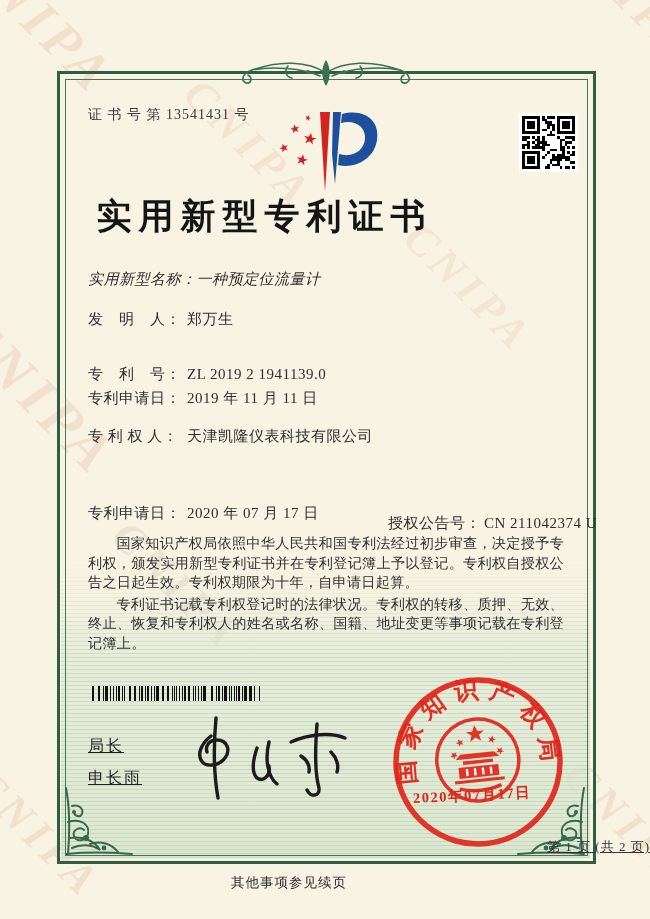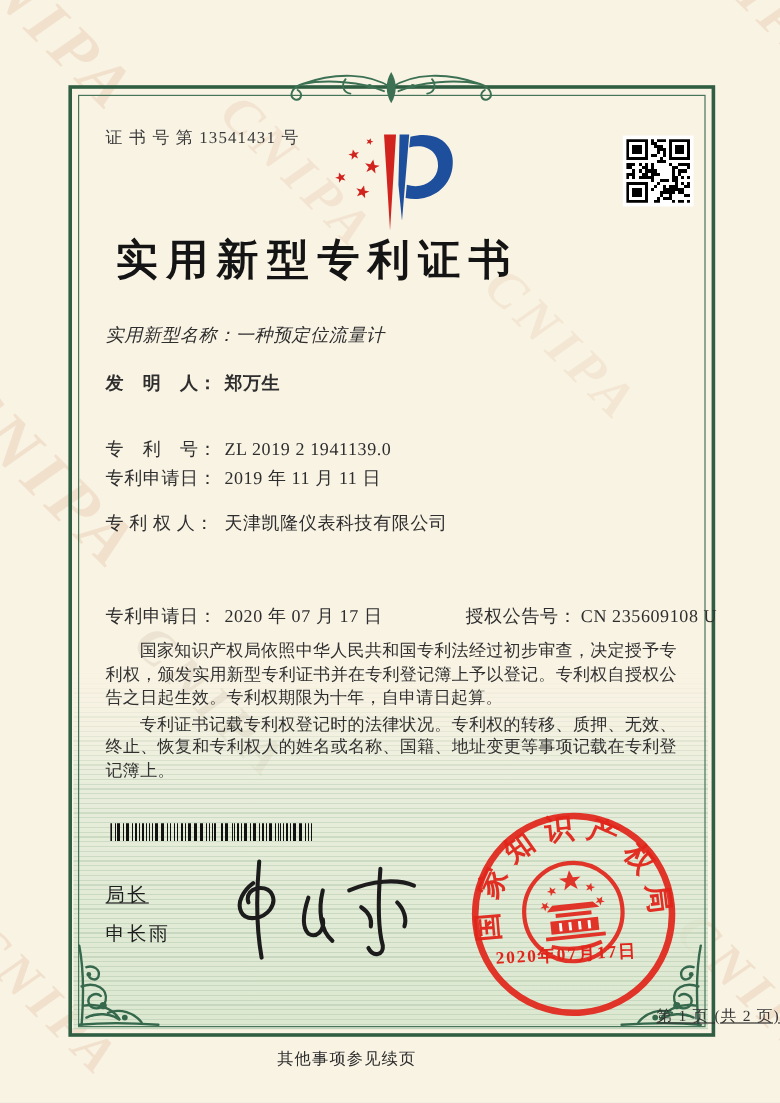--- a/index.html
+++ b/index.html
@@ -44,33 +44,33 @@
   .corner.br{right:60px;top:782px;transform:scaleX(-1);}
   
   .cert-no{position:absolute;left:88px;top:106px;font-size:14px;letter-spacing:1px;color:#3a3a3a;}
   .logo{position:absolute;left:262px;top:108px;}
   .qr{position:absolute;left:519px;top:113px;width:53px;height:53px;background:#fff;padding:3px;}
   .title{position:absolute;left:0;top:193px;width:529px;text-align:center;
     font-size:35px;font-weight:700;letter-spacing:7px;color:#141414;}
   
   .row{position:absolute;left:88px;font-size:15px;letter-spacing:.5px;color:#2e2e2e;white-space:nowrap;}
   .row .lbl{display:inline-block;min-width:99px;}
-  .r0{top:270px;font-style:italic;} .r1{top:310px;font-weight:bold;} .r2{top:337px;margin-top:28px;} .r3{top:389px;}
+  .r0{top:270px;font-style:italic;} .r1{top:310px;} .r2{top:337px;margin-top:28px;} .r3{top:389px;}
   .r4{top:427px;} .r5{top:467px;} .r6{top:504px;}
   .grant-no{position:absolute;left:300px;top:0;}
-  .grant-no .lbl{min-width:96px;}
+  .grant-no .lbl{min-width:96px;margin-top:10px;}
   
   .paras{position:absolute;left:88px;top:534px;width:476px;}
   .para{margin:0 0 2px 0;font-size:14.2px;line-height:19.5px;letter-spacing:.2px;
     text-indent:2em;text-align:justify;color:#303030;}
   
   .barcode{position:absolute;left:92px;top:686px;}
   
   .sign-title{position:absolute;left:88px;top:736px;font-size:16px;letter-spacing:2px;color:#1f1f1f;text-decoration:underline;}
-  .sign-name{position:absolute;left:88px;top:768px;font-size:16px;letter-spacing:2px;color:#1f1f1f;}
+  .sign-name{position:absolute;left:88px;top:768px;font-size:16px;letter-spacing:2px;color:#1f1f1f;text-decoration:underline;}
   .signature{position:absolute;left:183px;top:710px;}
   
   .seal{position:absolute;left:388px;top:672px;width:180px;height:180px;transform:rotate(-6deg);}
   .seal-date{position:absolute;left:392px;top:786px;width:160px;text-align:center;
     font-size:14.5px;font-weight:700;color:#e1251b;letter-spacing:1.5px;transform:rotate(-3deg);}
   
   .page-info{position:absolute;left:0;top:838px;width:650px;text-align:right;
     font-size:13px;letter-spacing:1px;color:#333;text-decoration:underline;}
   .footer-note{position:absolute;left:0;top:874px;width:578px;text-align:center;
     font-size:13.5px;letter-spacing:1px;color:#2b2b2b;}
@@ -305,21 +305,21 @@
   </div>
   <div class="row r3">
     <span class="lbl">专利申请日：</span><span>2019 年 11 月 11 日</span>
   </div>
   <div class="row r4">
     <span class="lbl">专 利 权 人：</span><span>天津凯隆仪表科技有限公司</span>
   </div>
   <div class="row r6">
     <span class="lbl">专利申请日：</span><span>2020 年 07 月 17 日</span>
     <span class="grant-no">
-      <span class="lbl">授权公告号：</span><span>CN 235609108 U</span>
+      <span class="lbl">授权公告号：</span><span>CN 211042374 U</span>
     </span>
   </div>
 
   <div class="paras">
     <p class="para">国家知识产权局依照中华人民共和国专利法经过初步审查，决定授予专利权，颁发实用新型专利证书并在专利登记簿上予以登记。专利权自授权公告之日起生效。专利权期限为十年，自申请日起算。</p>
     <p class="para">专利证书记载专利权登记时的法律状况。专利权的转移、质押、无效、终止、恢复和专利权人的姓名或名称、国籍、地址变更等事项记载在专利登记簿上。</p>
   </div>
 
   <svg class="barcode" width="170" height="15" viewBox="0 0 170 15" fill="#111" shape-rendering="crispEdges">
       <rect x="0.0" y="0" width="1.6" height="15"></rect>

